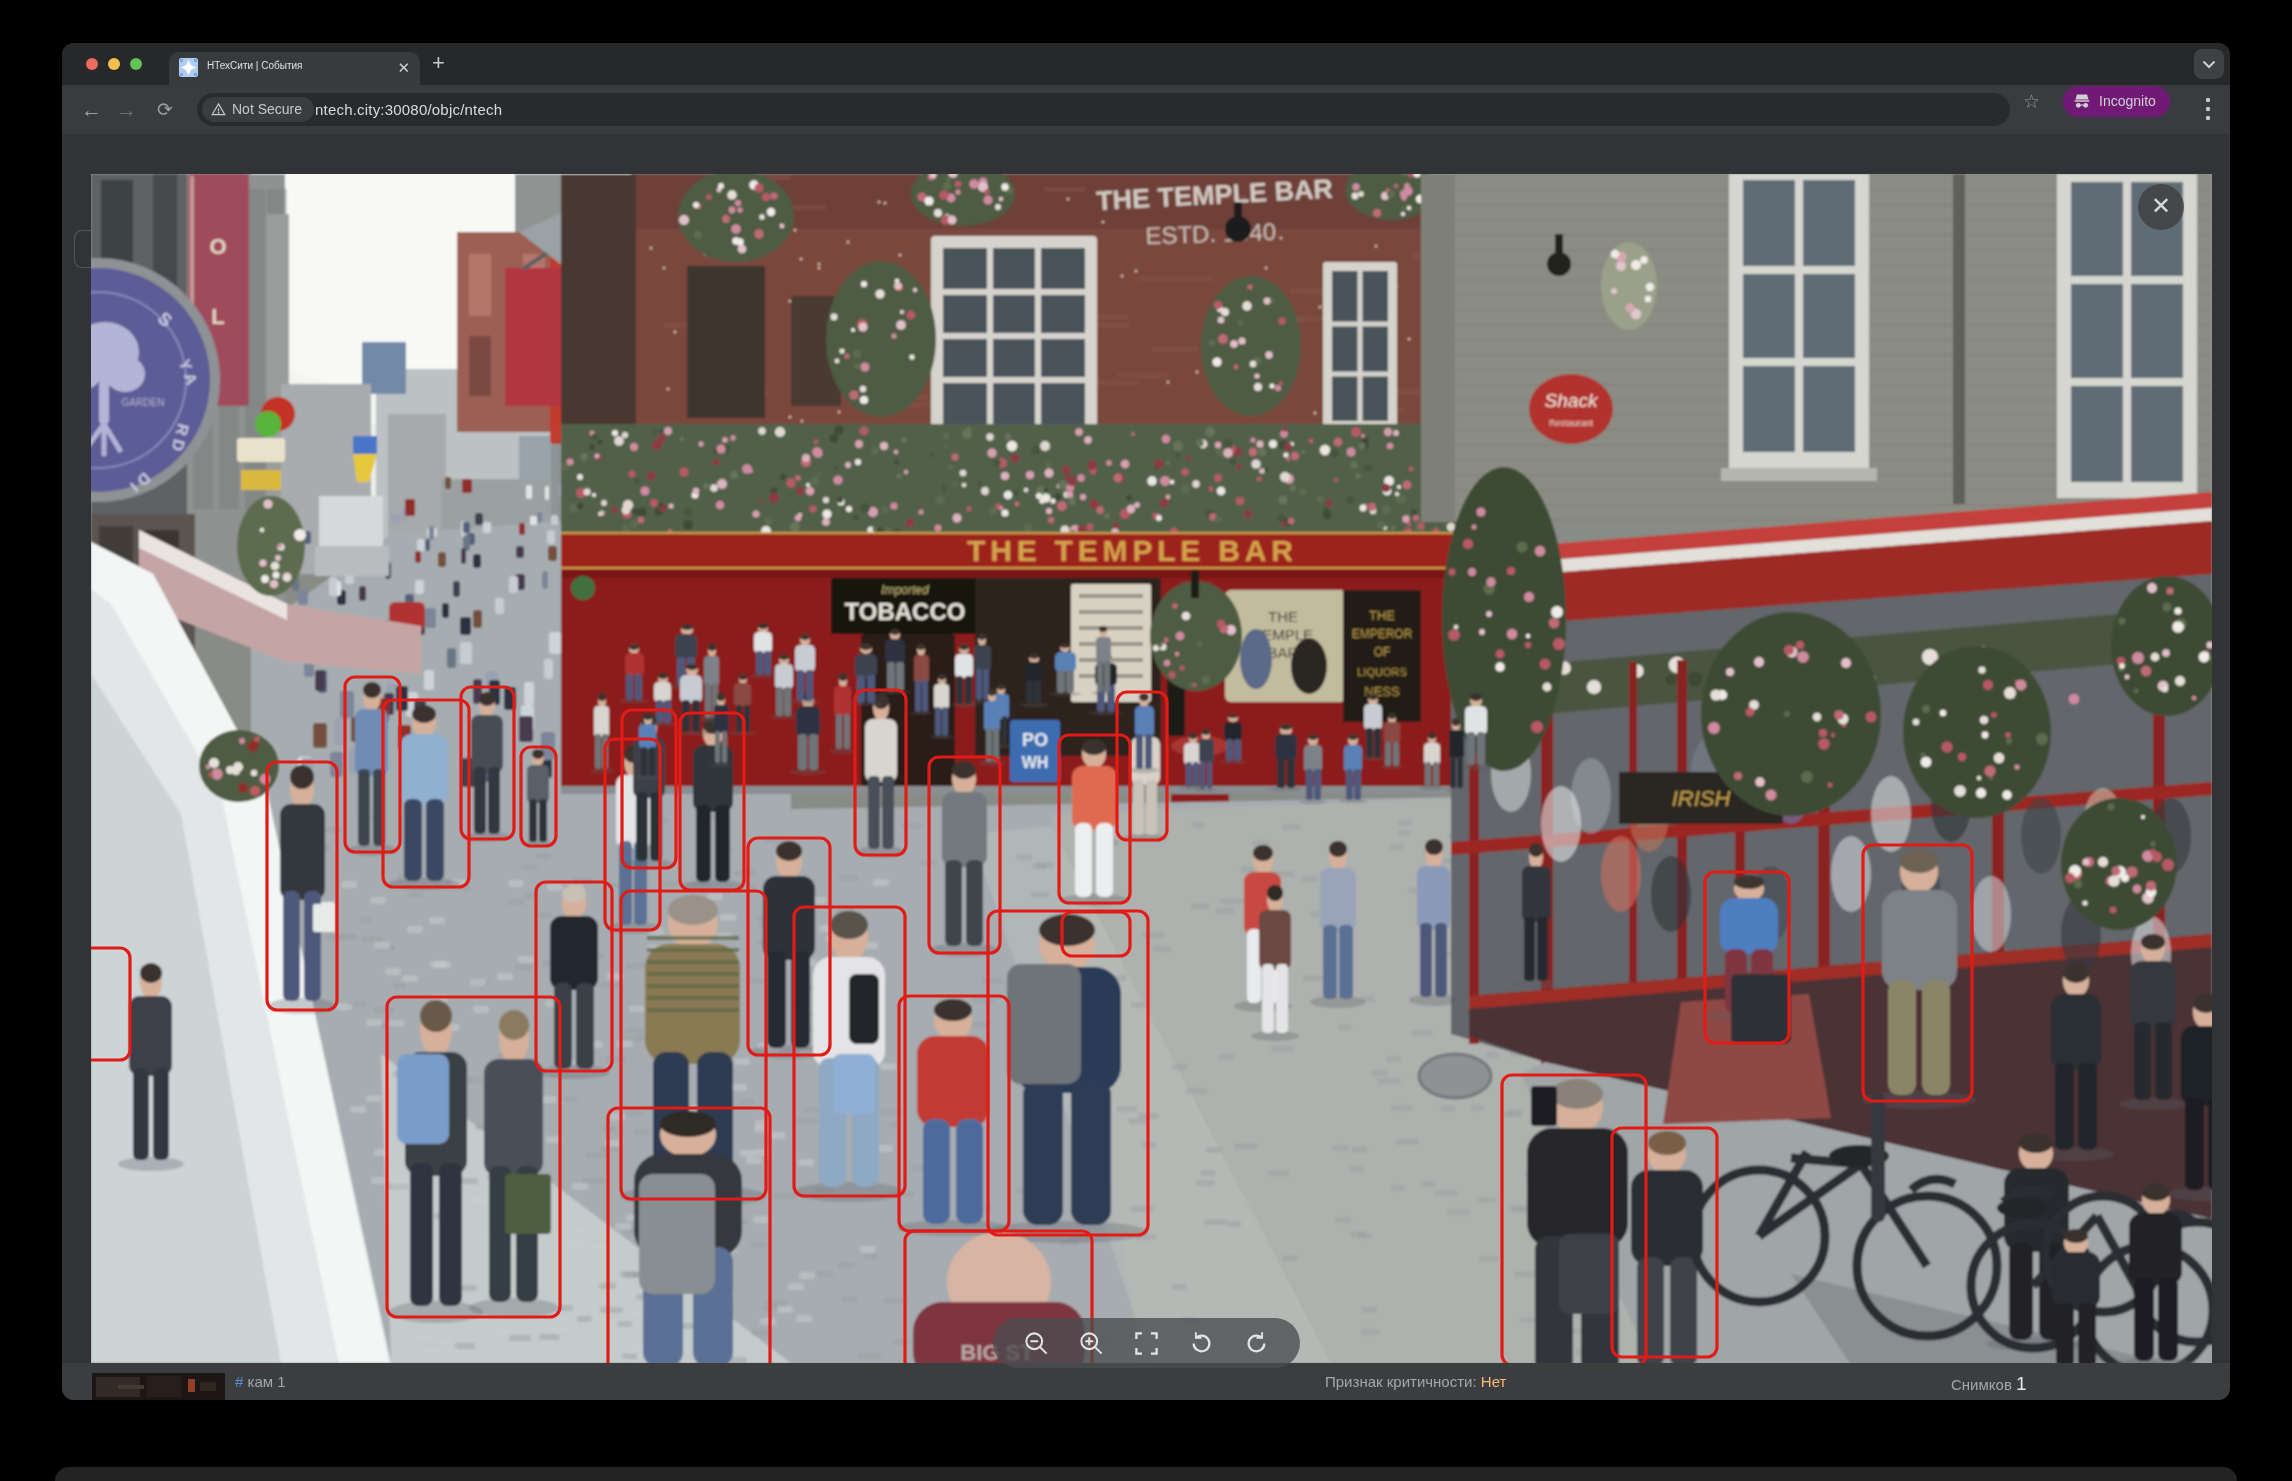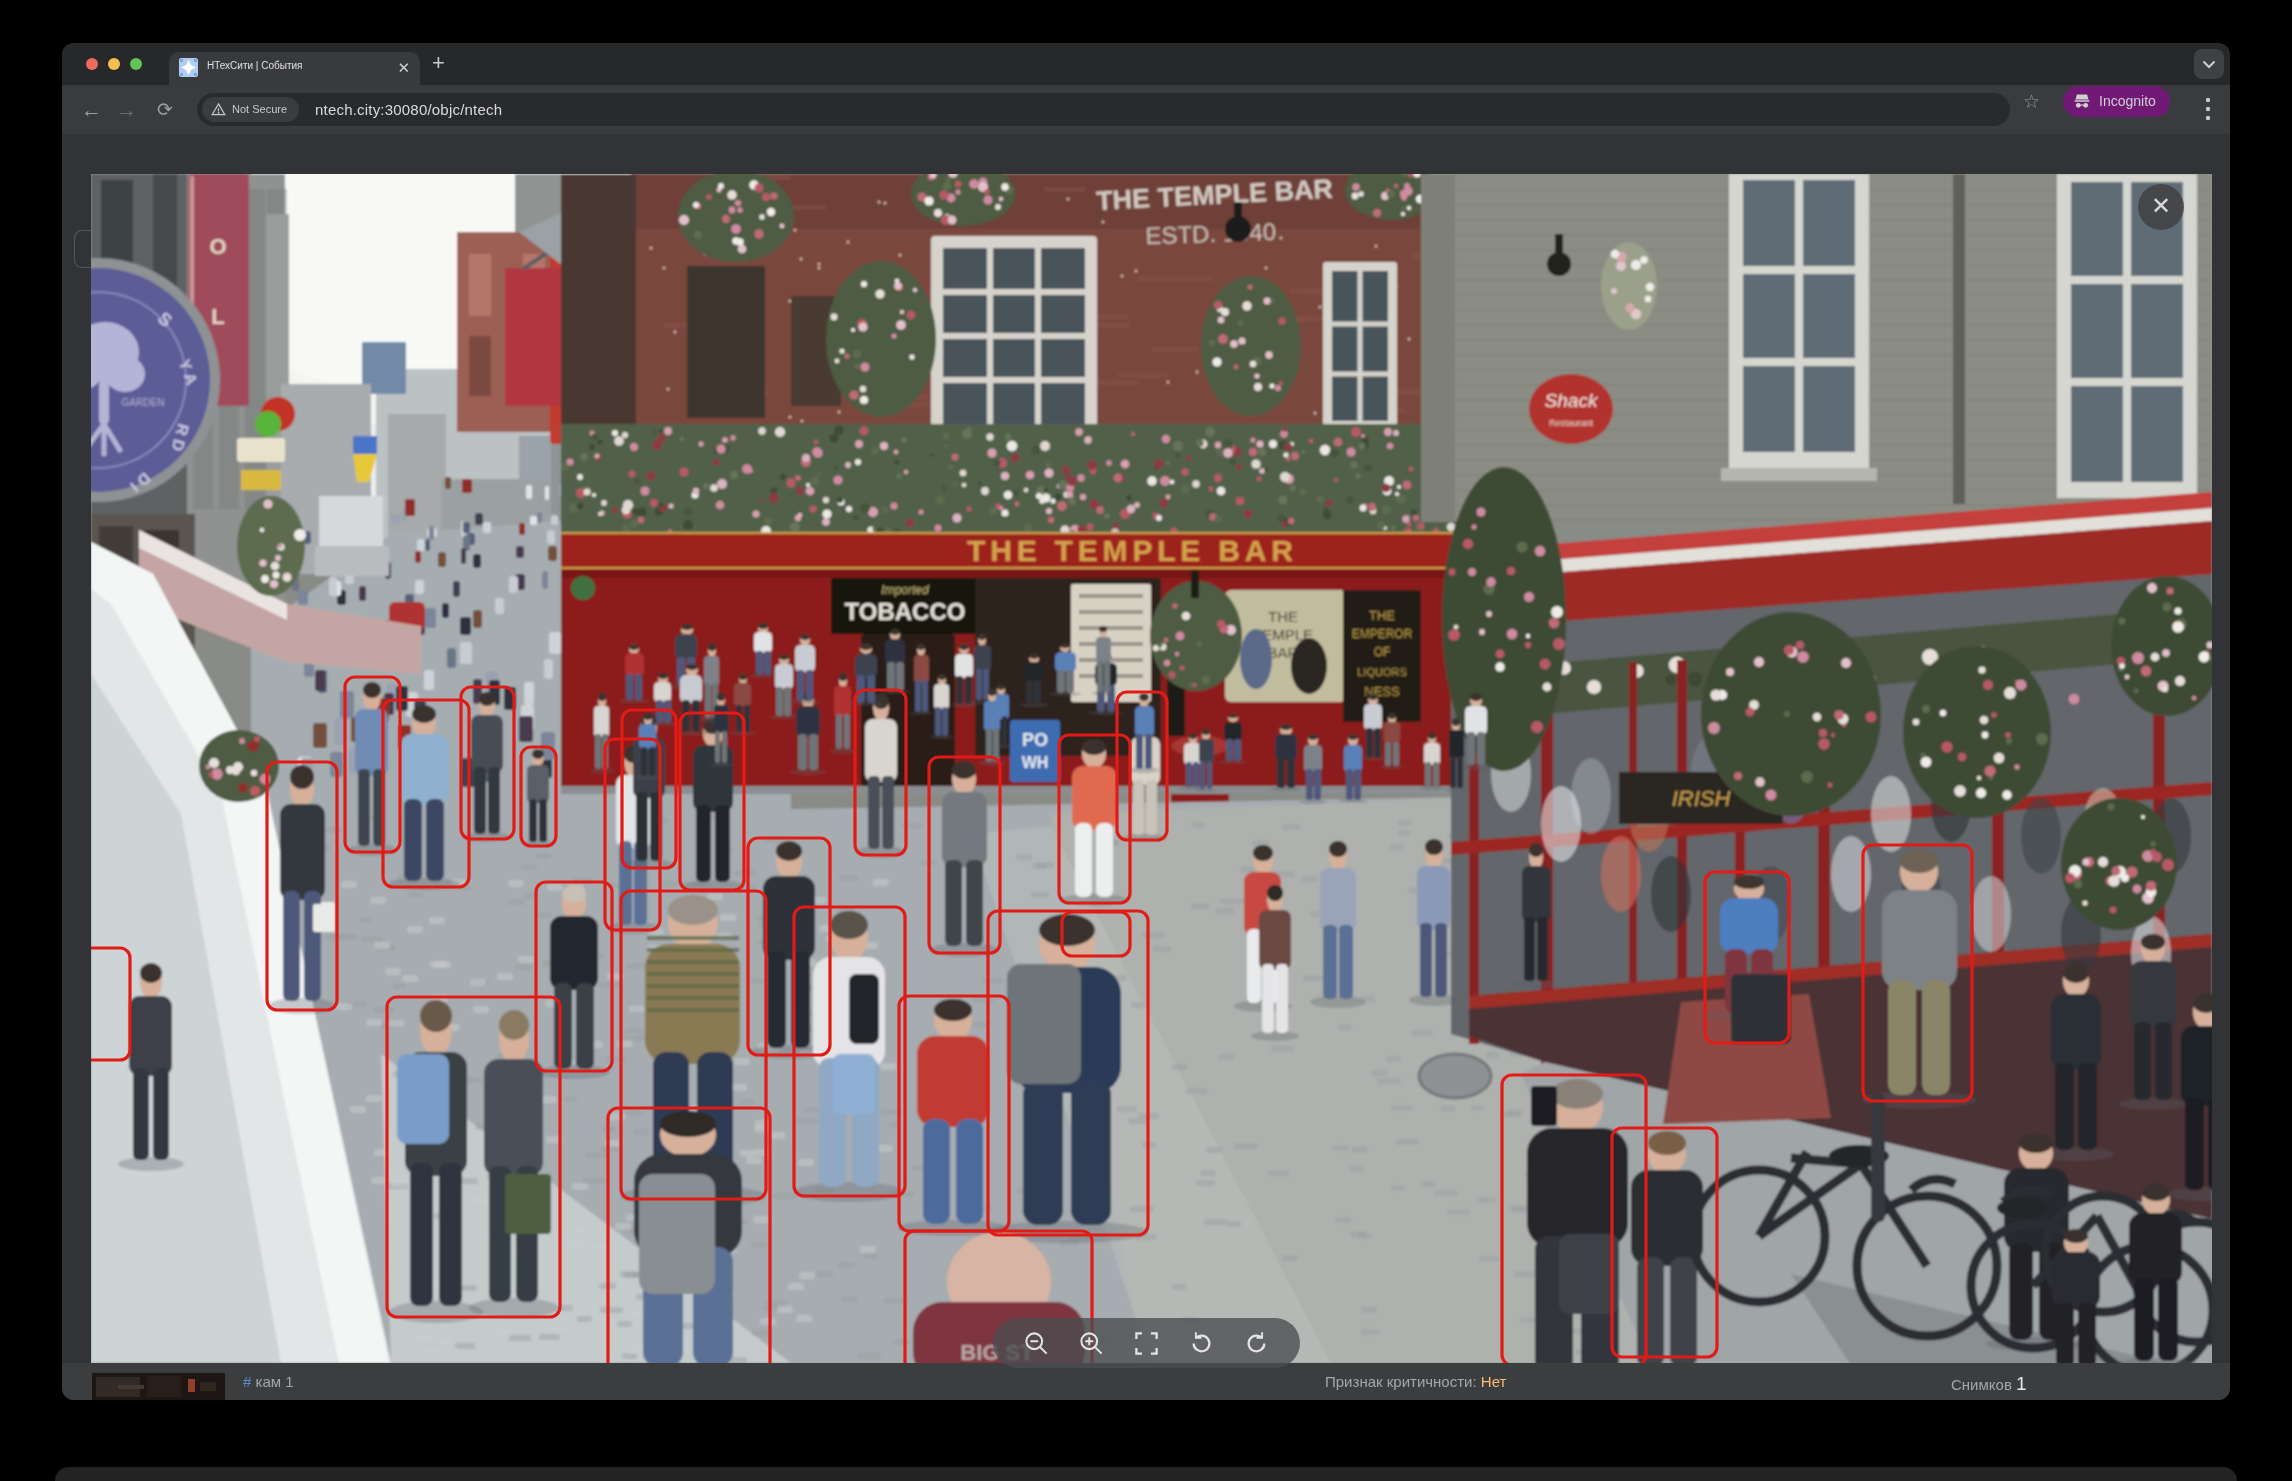--- a/index.html
+++ b/index.html
@@ -7,21 +7,21 @@
 .dot{position:absolute;top:15px;width:12px;height:12px;border-radius:50%}
 .tab{position:absolute;left:107px;top:9px;width:251px;height:33px;background:#393a3d;border-radius:10px 10px 0 0}
 .fav{position:absolute;left:10px;top:6px;width:19px;height:19px;border-radius:3px;background:#b9d4f0;overflow:hidden}
 .tabtitle{position:absolute;left:38px;top:8px;font-size:10px;color:#dfe0e2;white-space:nowrap}
 .tabx{position:absolute;right:10px;top:7px;font-size:15px;color:#cfd0d2}
 .plus{position:absolute;left:370px;top:7px;font-size:22px;color:#c8c9cb;font-weight:300}
 .chev{position:absolute;left:2132px;top:6px;width:30px;height:30px;background:#3f4043;border-radius:8px}
 .toolbar{position:absolute;left:0;top:42px;width:100%;height:49px;background:#3a3b3e}
 .navic{position:absolute;top:0;height:49px;line-height:49px;color:#9c9da0;font-size:21px}
 .pill{position:absolute;left:135px;top:8px;width:1813px;height:33px;background:#292a2d;border-radius:17px}
-.chip{position:absolute;left:5px;top:4px;height:25px;background:#3b3c3f;border-radius:13px;padding:0 12px 0 30px;line-height:25px;color:#c7c8ca;font-size:11px}
+.chip{position:absolute;left:5px;top:4px;height:25px;background:#3b3c3f;border-radius:13px;padding:0 12px 0 30px;line-height:25px;color:#c7c8ca;font-size:14px}
 .url{position:absolute;left:118px;top:0;line-height:33px;color:#d9dadb;font-size:15px;letter-spacing:.2px}
 .star{position:absolute;left:1961px;top:5px;color:#9a9b9d;font-size:19px}
 .incog{position:absolute;left:2001px;top:1px;height:31px;background:#701a75;border-radius:16px;color:#cfd0d2;font-size:14px;line-height:31px;padding:0 14px 0 36px}
 .dots3{position:absolute;left:2139px;top:10px;width:14px}
 .content{position:absolute;left:0;top:91px;width:100%;height:1229px;background:#323337}
 .photo{position:absolute;left:29px;top:40px;width:2121px;height:1189px;overflow:hidden;background:#9aa0a2}
 .leftbtn{position:absolute;left:12px;top:96px;width:24px;height:38px;border:1.5px solid #55565a;border-radius:8px 0 0 8px;border-right:none}
 .closebtn{position:absolute;left:2076px;top:141px;width:46px;height:46px;border-radius:50%;background:rgba(64,64,66,.82);color:#d8d8da;text-align:center;line-height:44px;font-size:24px;z-index:6}
 .zoombar{position:absolute;left:931px;top:1275px;width:307px;height:50px;border-radius:25px;background:rgba(74,77,79,.78);display:flex;align-items:center;justify-content:space-between;padding:0 30px;z-index:6}
 .bottombar{position:absolute;left:0;top:1320px;width:100%;height:37px;background:#3c3d3f;font-size:15px;color:#a5a6a8}
@@ -2224,17 +2224,17 @@
    <div class="thumb">
         <svg width="133" height="27">
           <rect width="133" height="27" fill="#1c1714"></rect>
           <rect x="4" y="4" width="44" height="20" fill="#322a24"></rect>
           <rect x="55" y="3" width="34" height="21" fill="#281f1a"></rect>
           <rect x="96" y="6" width="7" height="13" fill="#93402a"></rect>
           <rect x="26" y="12" width="26" height="4" fill="#463a30"></rect>
           <rect x="108" y="9" width="16" height="9" fill="#2e261f"></rect>
         </svg>
       </div>
-   <span style="position:absolute;left:181px;top:10px"><span style="color:#5b8dd9">#</span> кам 1</span>
+   <span style="position:absolute;left:173px;top:10px"><span style="color:#5b8dd9">#</span> кам 1</span>
    <span style="position:absolute;left:1263px;top:10px">Признак критичности: <span style="color:#fdba74">Нет</span></span>
    <span style="position:absolute;left:1889px;top:10px">Снимков <span style="color:#e2e3e5;font-size:19px">1</span></span>
  </div>
 </div>
 <div style="position:absolute;left:55px;top:1467px;width:2182px;height:40px;background:#232324;border-radius:14px"></div>
 </body></html>

